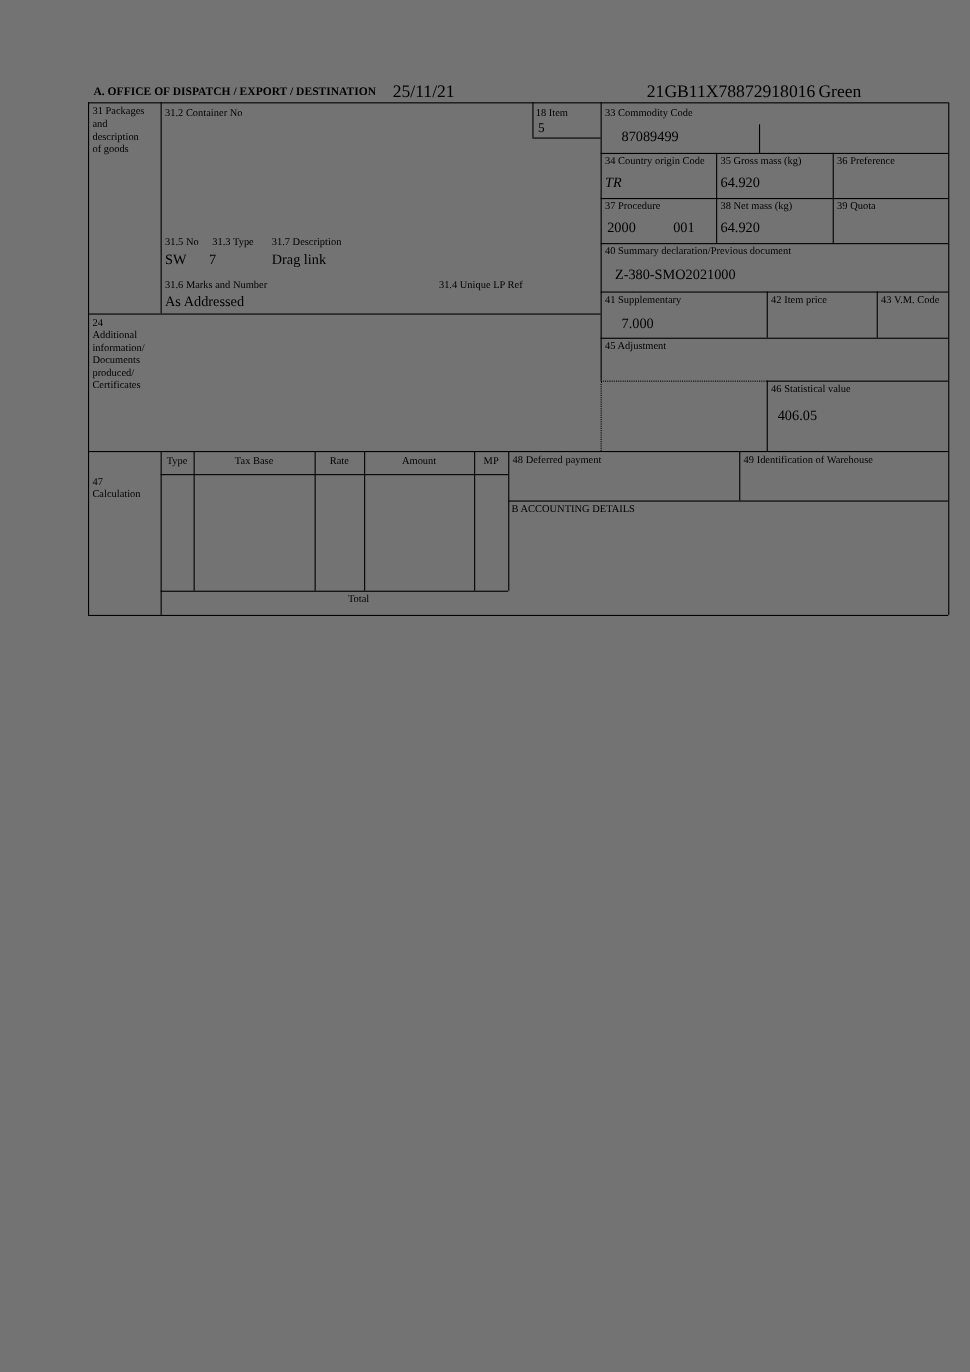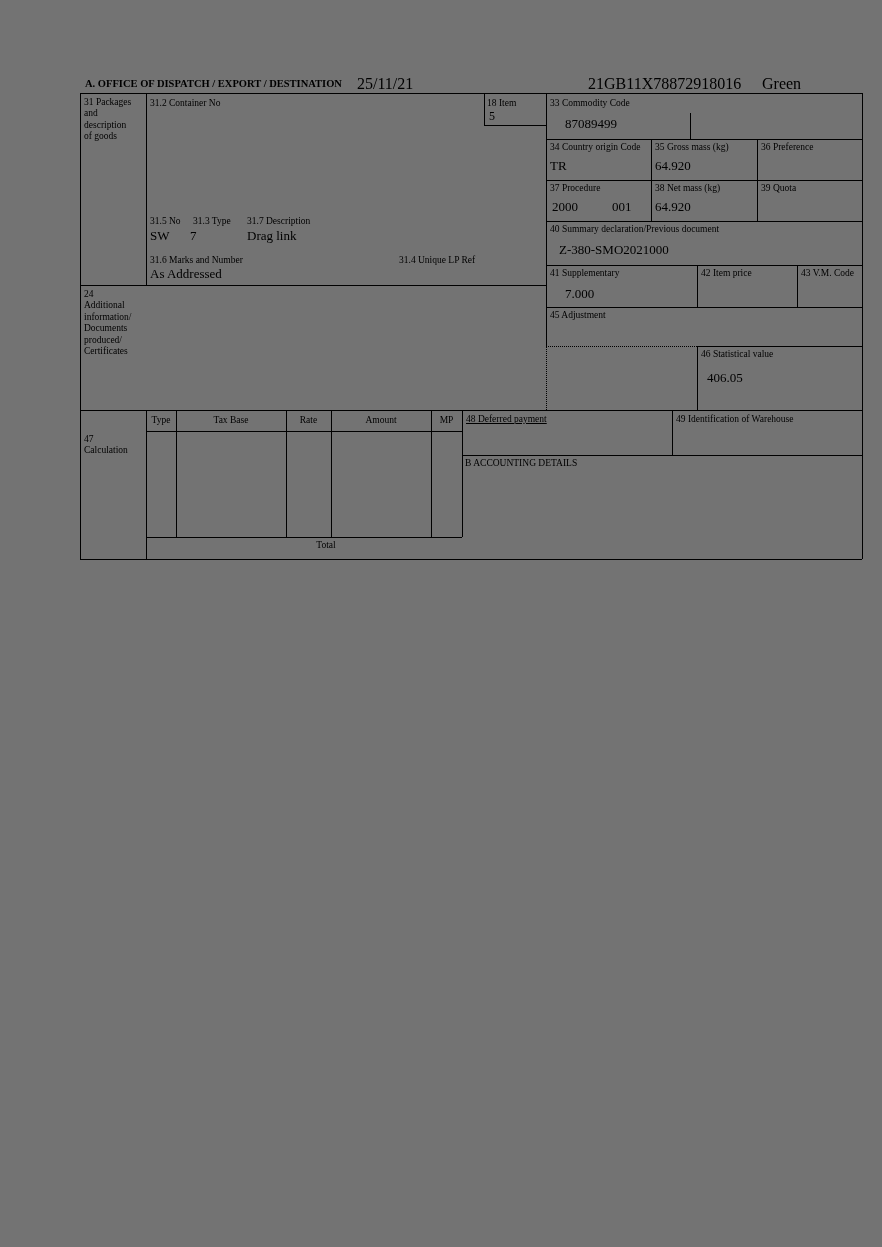--- a/index.html
+++ b/index.html
@@ -18,21 +18,21 @@
   .hdr-val { position:absolute; font-size:16px; white-space:nowrap; }
 </style>
 </head>
 <body>
 
 <div class="page">
 
   <div class="hdr-a" style="left:85px; top:78px;">A.  OFFICE OF DISPATCH / EXPORT / DESTINATION</div>
   <div class="hdr-val" style="left:357px; top:75px;">25/11/21</div>
   <div class="hdr-val" style="left:588px; top:75px;">21GB11X78872918016</div>
-  <div class="hdr-val" style="left:762px; top:75px;">Green</div>
+  <div class="hdr-val" style="left:744px; top:75px;">Green</div>
 
   <div class="hl" style="left:80px; top:93px; width:782px;"></div>
   <div class="hl" style="left:80px; top:559px; width:782px;"></div>
   <div class="vl" style="left:80px; top:93px; height:466px;"></div>
   <div class="vl" style="left:862px; top:93px; height:466px;"></div>
 
   <div class="vl" style="left:146px; top:93px; height:192px;"></div>
   <div class="vl" style="left:484px; top:93px; height:32px;"></div>
   <div class="hl" style="left:484px; top:125px; width:62px;"></div>
   <div class="vl" style="left:546px; top:93px; height:253px;"></div>
@@ -71,21 +71,21 @@
 of goods</div>
   <div class="lbl" style="left:150px; top:98px;">31.2 Container No</div>
 
   <div class="lbl" style="left:487px; top:98px;">18 Item</div>
   <div class="val" style="left:489px; top:109px; font-size:12px;">5</div>
 
   <div class="lbl" style="left:550px; top:98px;">33 Commodity Code</div>
   <div class="val" style="left:565px; top:116px;">87089499</div>
 
   <div class="lbl" style="left:550px; top:142px;">34 Country origin Code</div>
-  <div class="val" style="left:550px; top:158px;">TR</div>
+  <div class="val" style="left:550px; top:158px;font-style:italic;">TR</div>
   <div class="lbl" style="left:655px; top:142px;">35 Gross mass (kg)</div>
   <div class="val" style="left:655px; top:158px;">64.920</div>
   <div class="lbl" style="left:761px; top:142px;">36 Preference</div>
 
   <div class="lbl" style="left:550px; top:183px;">37 Procedure</div>
   <div class="val" style="left:552px; top:199px;">2000</div>
   <div class="val" style="left:612px; top:199px;">001</div>
   <div class="lbl" style="left:655px; top:183px;">38 Net mass (kg)</div>
   <div class="val" style="left:655px; top:199px;">64.920</div>
   <div class="lbl" style="left:761px; top:183px;">39 Quota</div>
@@ -123,17 +123,17 @@
   <div class="lbl multiline" style="left:84px; top:434px; width:60px;">47
 Calculation</div>
 
   <div class="th" style="left:146px; top:415px; width:30px;">Type</div>
   <div class="th" style="left:176px; top:415px; width:110px;">Tax Base</div>
   <div class="th" style="left:286px; top:415px; width:45px;">Rate</div>
   <div class="th" style="left:331px; top:415px; width:100px;">Amount</div>
   <div class="th" style="left:431px; top:415px; width:31px;">MP</div>
   <div class="th" style="left:276px; top:540px; width:100px;">Total</div>
 
-  <div class="lbl" style="left:466px; top:414px;text-decoration:underline;">48 Deferred payment</div>
+  <div class="lbl" style="left:466px; top:414px;">48 Deferred payment</div>
   <div class="lbl" style="left:676px; top:414px;">49 Identification of Warehouse</div>
   <div class="lbl" style="left:465px; top:458px;">B ACCOUNTING DETAILS</div>
 
 </div>
 
 </body></html>

